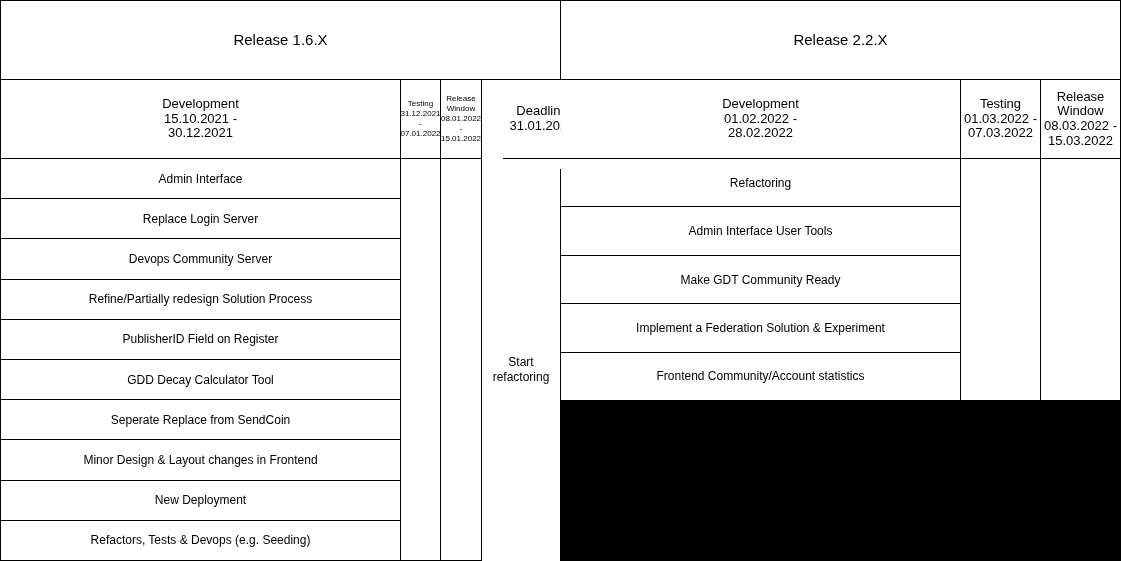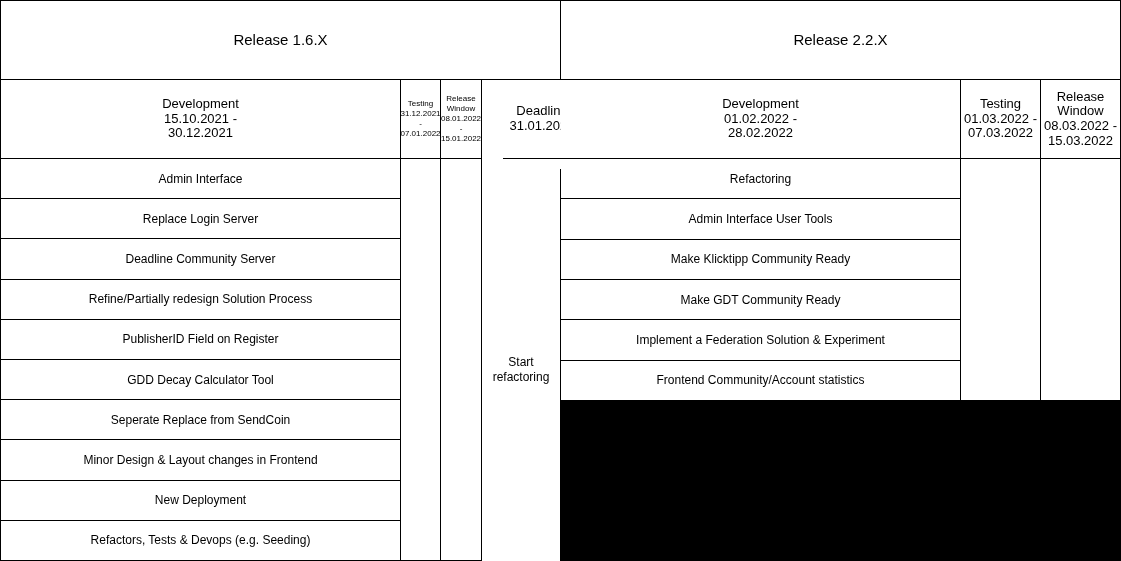--- a/index.html
+++ b/index.html
@@ -90,21 +90,21 @@
 Window
 08.01.2022
 -
 15.01.2022</div>
   <div class="cell hdr-cell" id="r16-dl">Deadline
 31.01.2022</div>
 
   <div class="task-col" id="r16-tasks">
     <div class="task-row">Admin Interface</div>
     <div class="task-row">Replace Login Server</div>
-    <div class="task-row">Deadline Community Server</div>
+    <div class="task-row">Devops Community Server</div>
     <div class="task-row">Refine/Partially redesign Solution Process</div>
     <div class="task-row">PublisherID Field on Register</div>
     <div class="task-row">GDD Decay Calculator Tool</div>
     <div class="task-row">Seperate Replace from SendCoin</div>
     <div class="task-row">Minor Design &amp; Layout changes in Frontend</div>
     <div class="task-row">New Deployment</div>
     <div class="task-row">Refactors, Tests &amp; Devops (e.g. Seeding)</div>
   </div>
 
   <div class="cell" id="r16-test-t"></div>
@@ -120,21 +120,20 @@
 01.03.2022 -
 07.03.2022</div>
   <div class="cell hdr-cell" id="r17-rw">Release
 Window
 08.03.2022 -
 15.03.2022</div>
 
   <div class="task-col" id="r17-tasks">
     <div class="task-row">Refactoring</div>
     <div class="task-row">Admin Interface User Tools</div>
-    <div class="task-row">Make Klicktipp Community Ready</div>
     <div class="task-row">Make GDT Community Ready</div>
     <div class="task-row">Implement a Federation Solution &amp; Experiment</div>
     <div class="task-row">Frontend Community/Account statistics</div>
   </div>
 
   <div class="cell" id="r17-test-t"></div>
   <div class="cell" id="r17-rw-t"></div>
 
   <div class="black-block" id="r17-black"></div>
 

